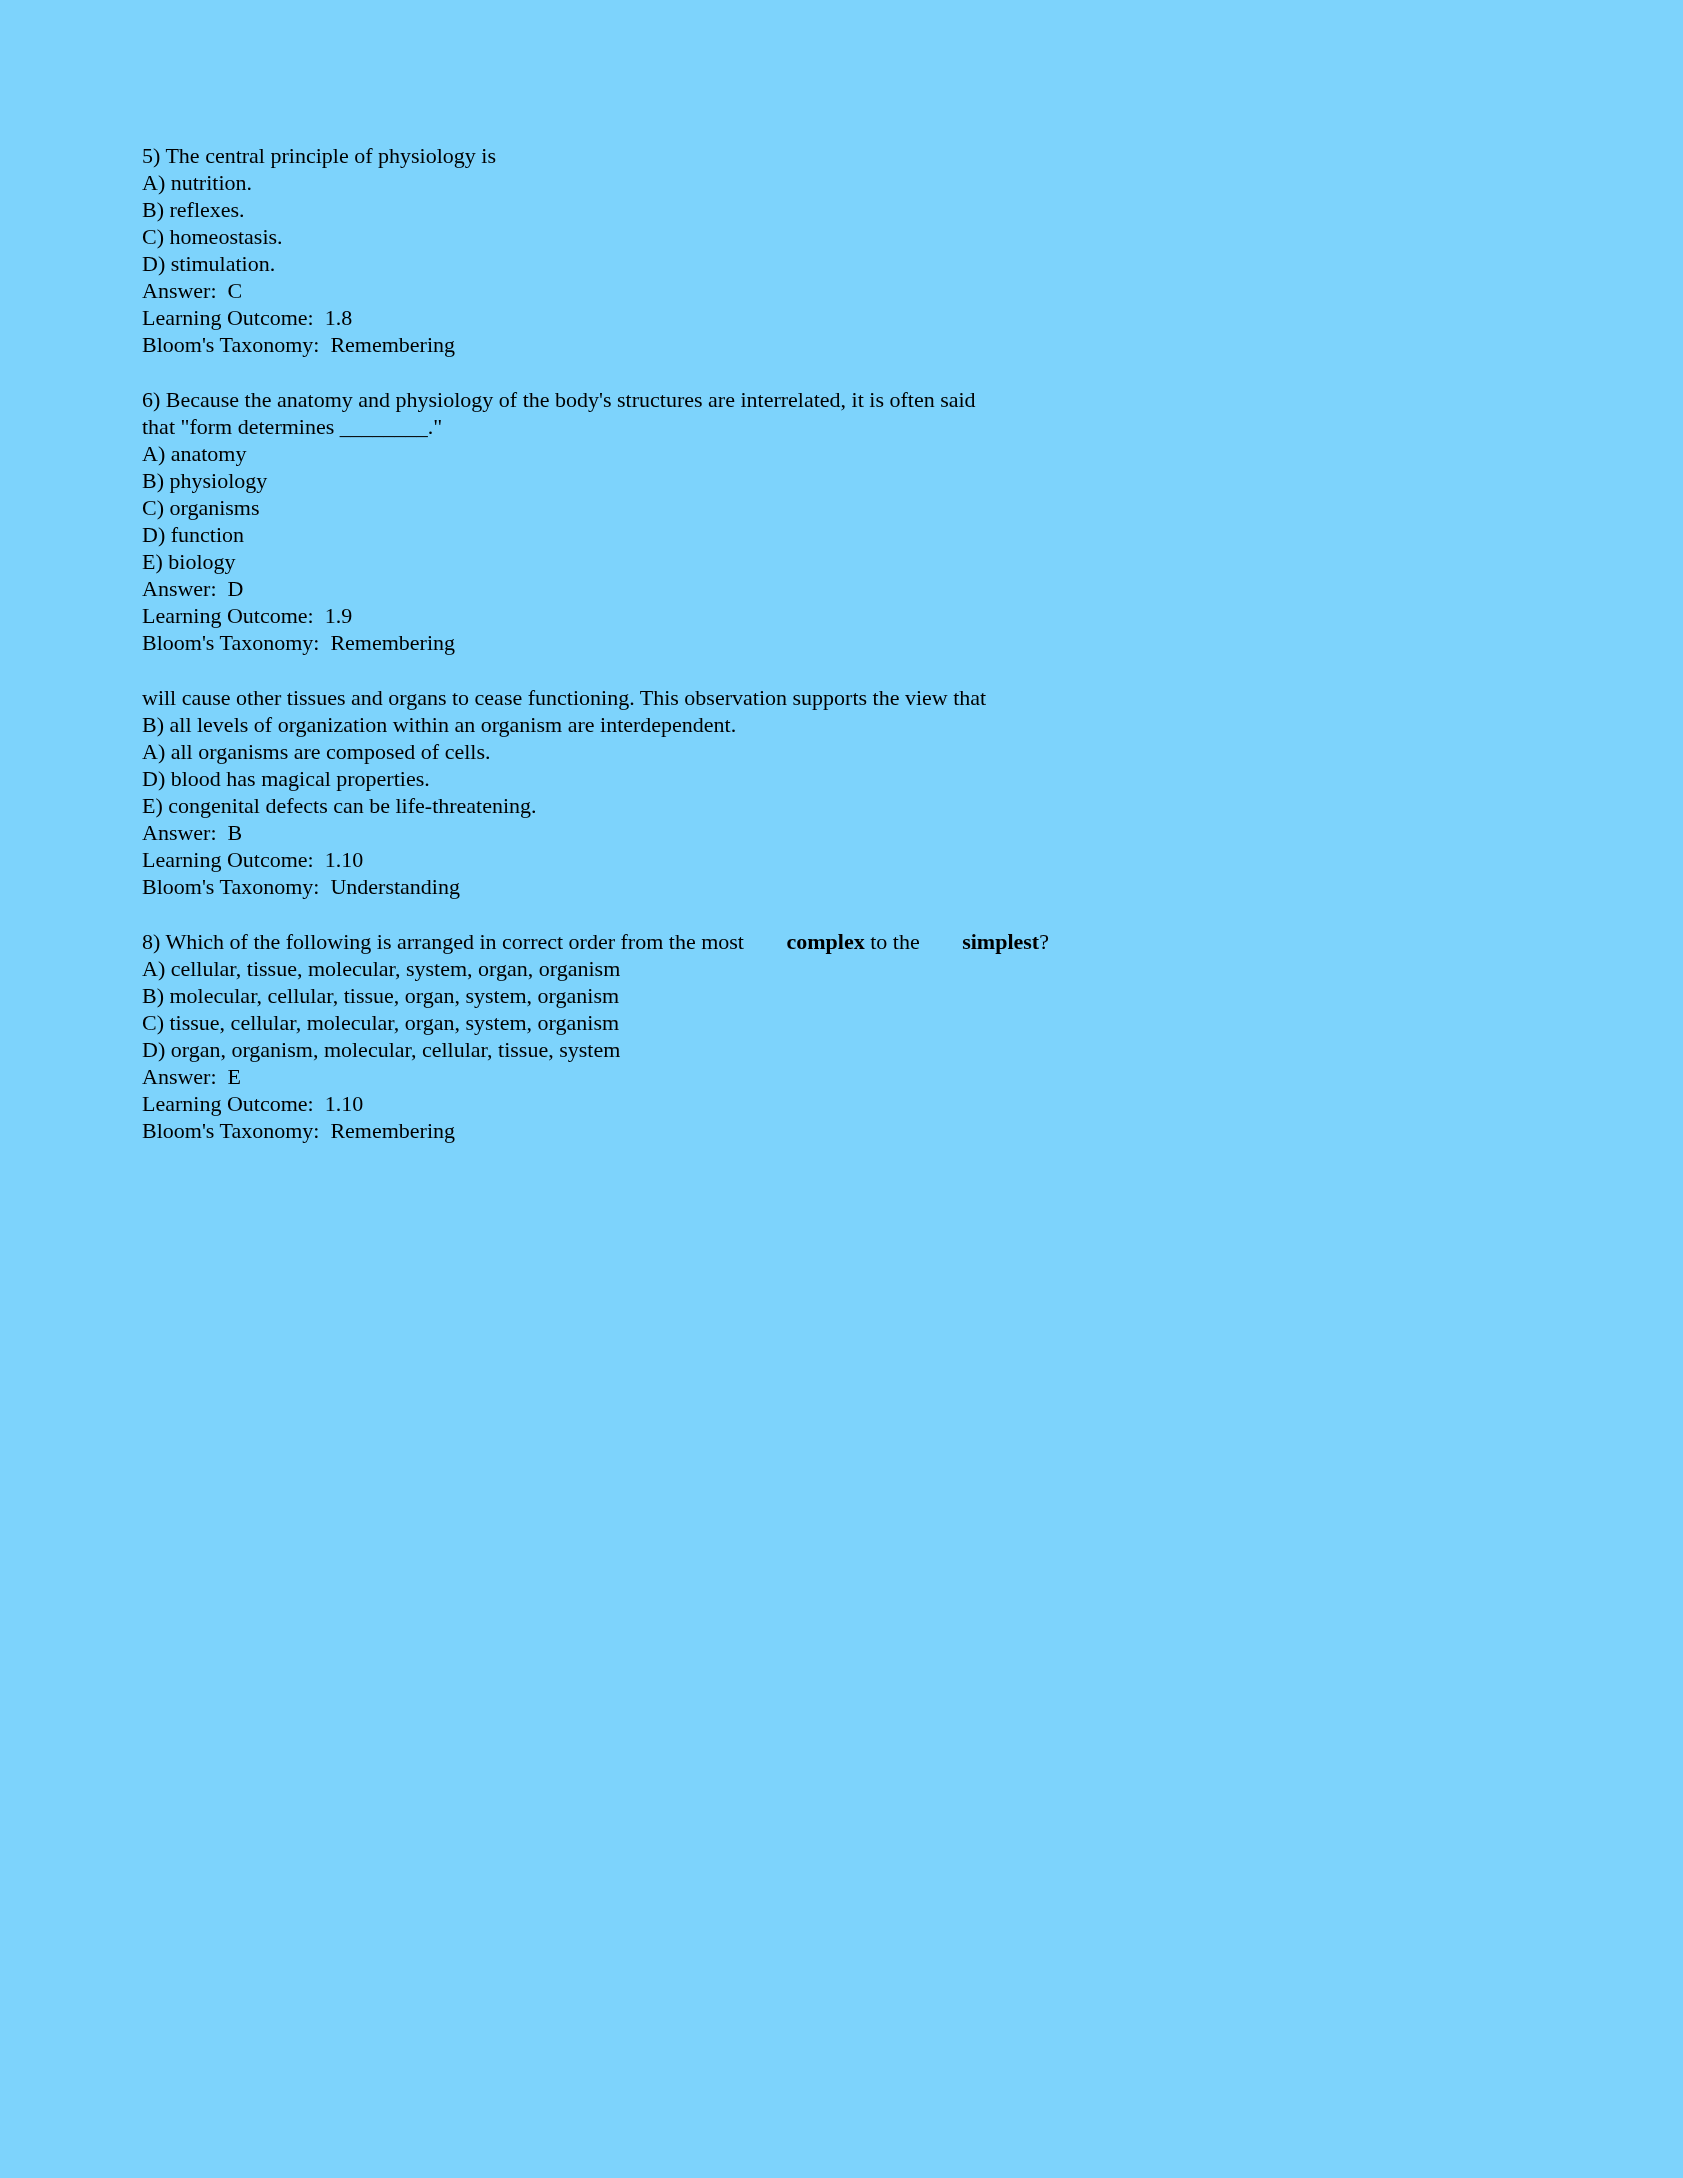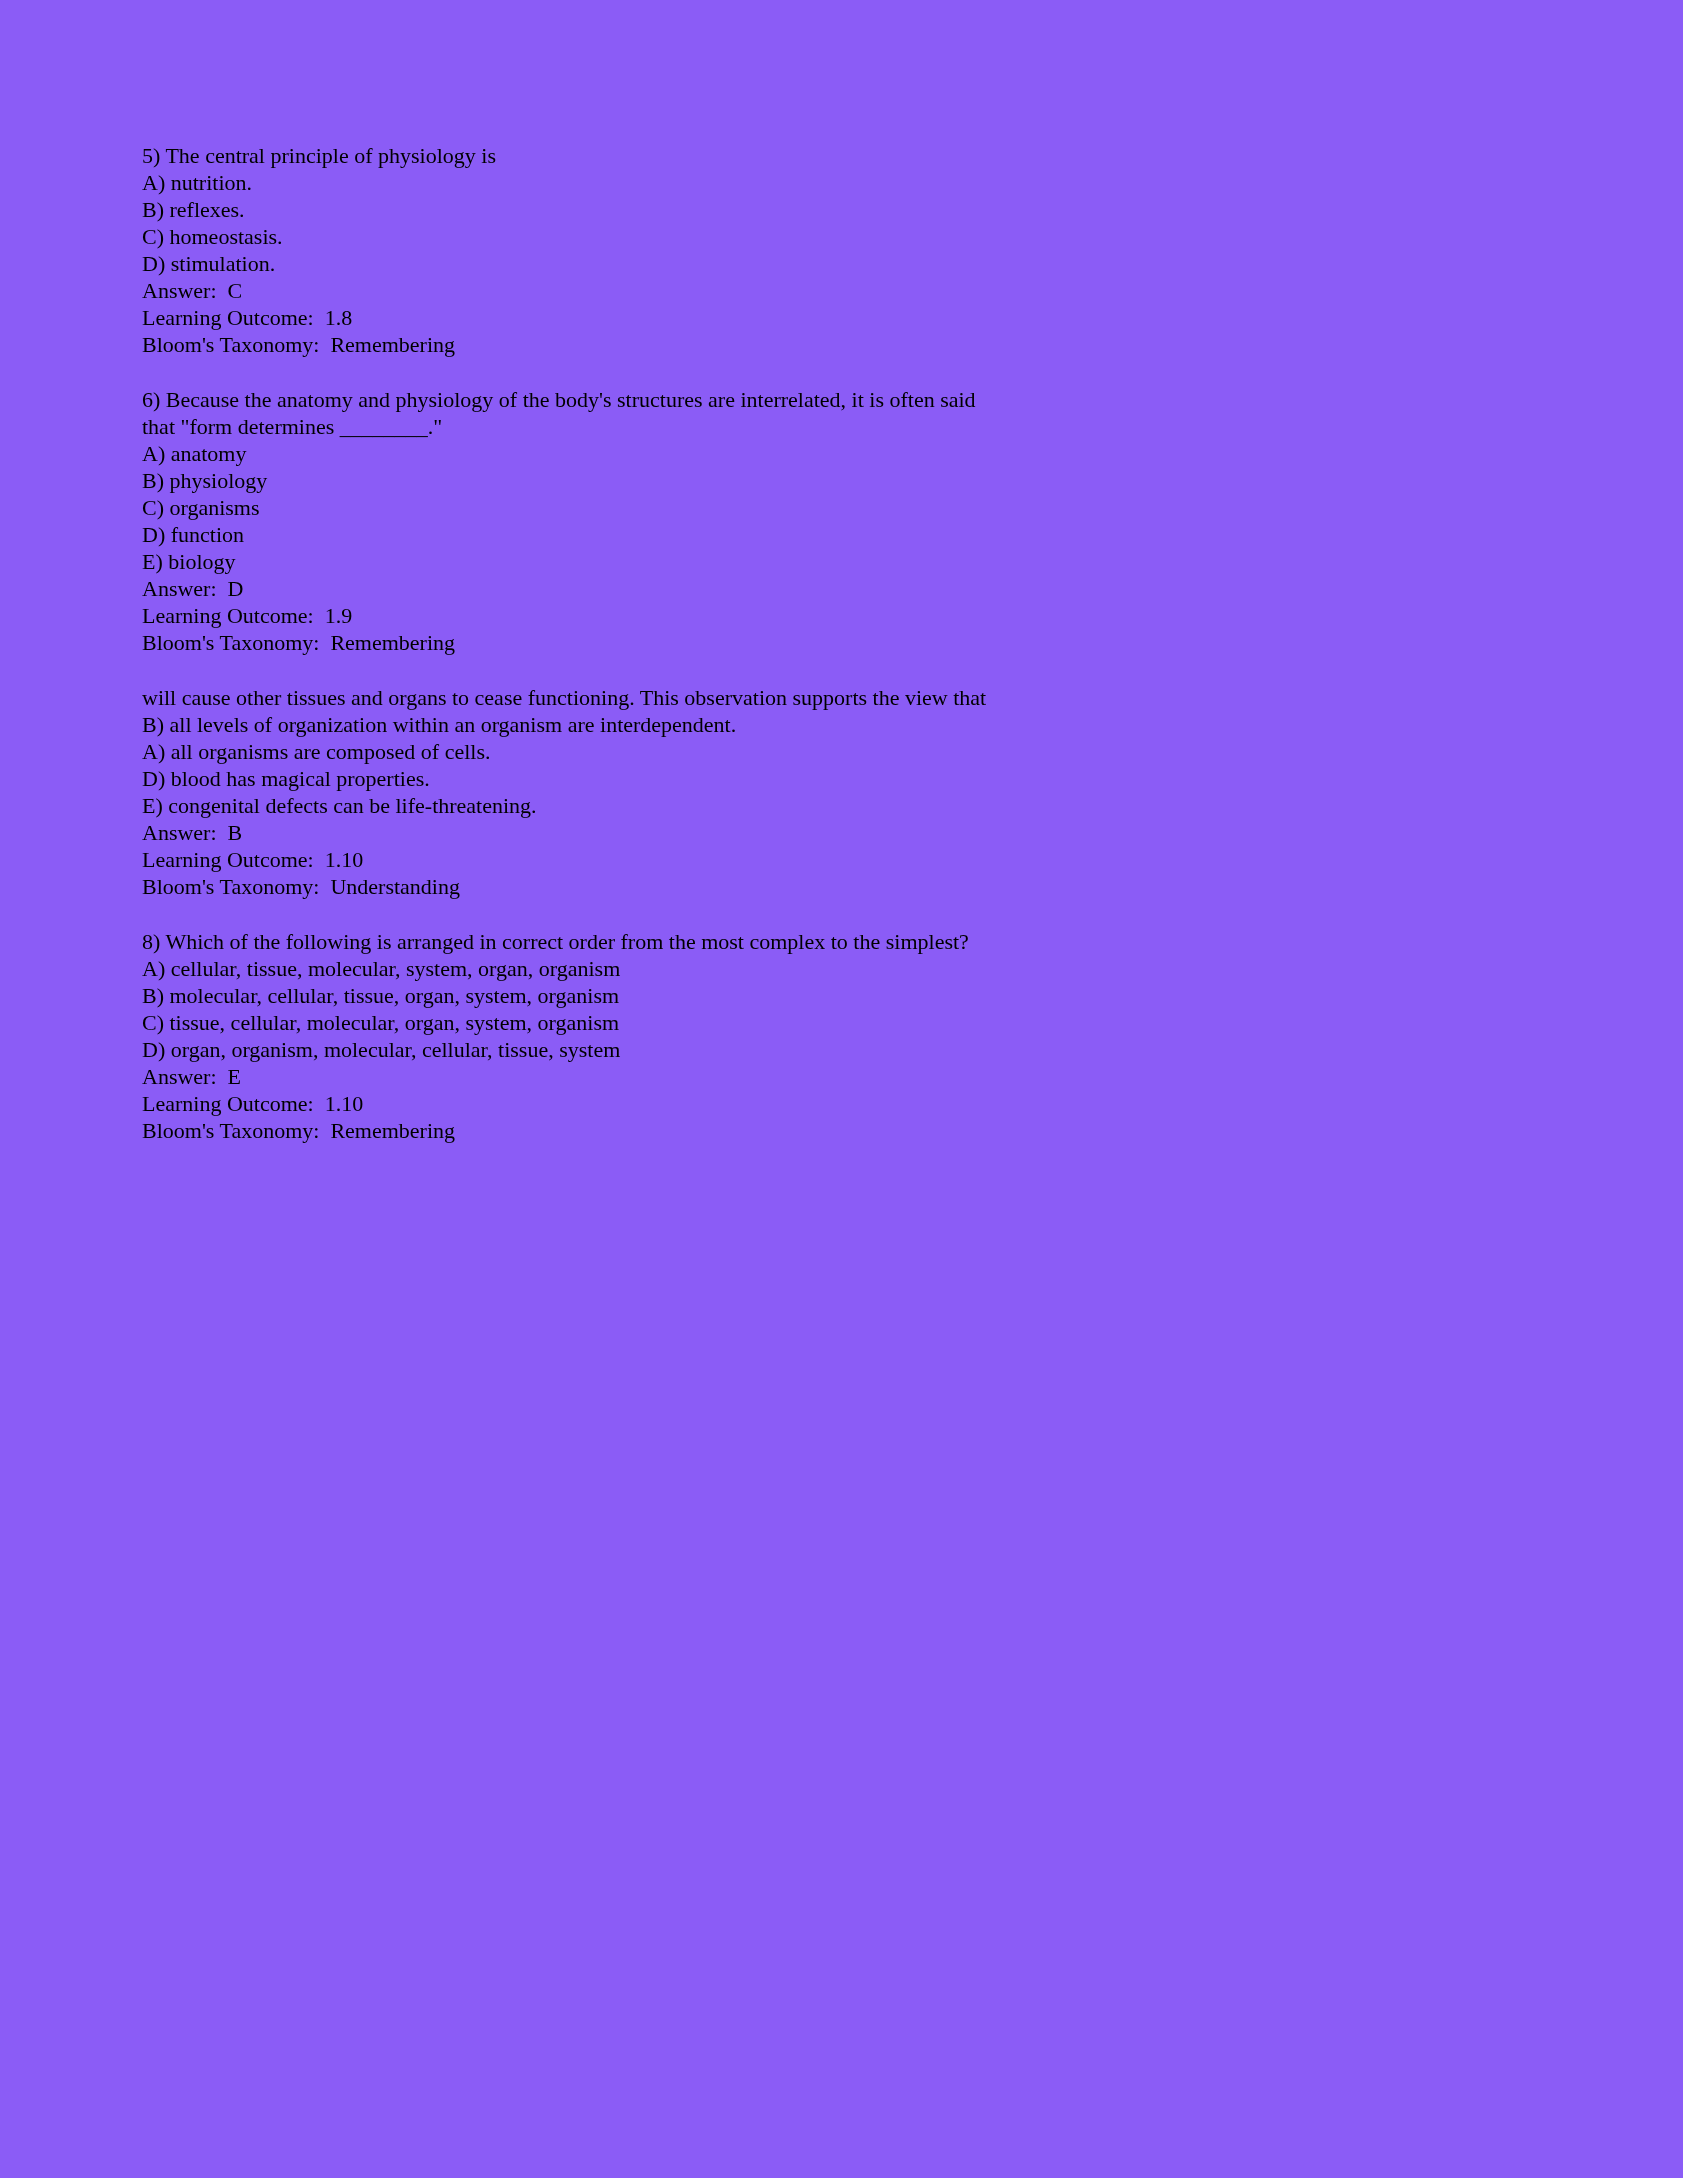--- a/index.html
+++ b/index.html
@@ -10,35 +10,36 @@
     width: 1683px;
     height: 2178px;
     font-family: "Liberation Serif", "DejaVu Serif", serif;
     color: #000000;
     overflow: hidden;
   }
   .page {
     width: 1683px;
     height: 2178px;
     padding: 142px 139px 0 142px;
-    background: #8b5cf6;
+    background: #7dd3fc;
   }
   .questions {
     width: 926px;
   }
   .question-block {
     margin-bottom: 28px;
   }
   .line {
     font-size: 22px;
     line-height: 27px;
     white-space: pre-wrap;
   }
   .line b {
-    font-weight: normal;
+    font-weight: bold;
+    margin-left: 37px;
   }
 </style>
 </head>
 <body>
 
 <div class="page">
   <div class="questions" id="questions-container">
       <div class="question-block">
         <div class="line stem-line"><span>5) The central principle of physiology is</span></div>
         <div class="line option-line">A) nutrition.</div>

